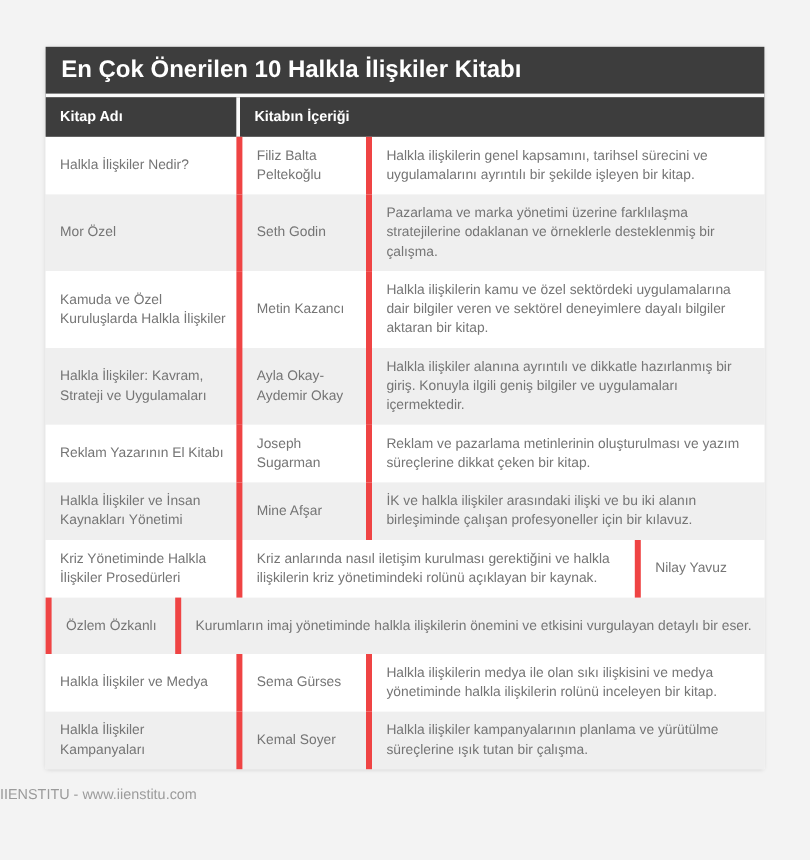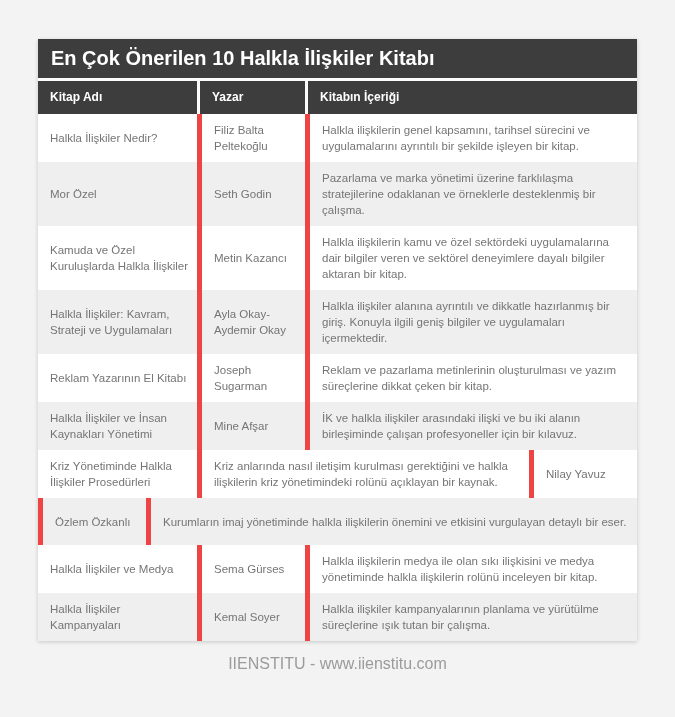--- a/index.html
+++ b/index.html
@@ -66,36 +66,35 @@
     padding: 8px 8px 8px 12px;
     box-sizing: border-box;
     font-size: 11.5px;
     line-height: 16px;
     color: #757575;
   }
   .brow .c2, .brow .c3 { border-left: 5px solid #ef4444; }
   .footer {
     margin-top: 14px;
     width: 675px;
-    text-align: center;
-    font-size: 16px;
+    text-align: left;
+    font-size: 12px;
     color: #9b9b9b;
   }
 </style>
 </head>
 <body>
 
 <div class="page">
   <div class="card">
 
     <div class="title-bar">En Çok Önerilen 10 Halkla İlişkiler Kitabı</div>
 
     <div class="header-row">
       <div class="hcell c1">Kitap Adı</div>
-      <div class="hcell c2">Yazar</div>
       <div class="hcell c3">Kitabın İçeriği</div>
     </div>
 
     <div class="body-rows">
 
       <div class="brow">
         <div class="cell c1">Halkla İlişkiler Nedir?</div>
         <div class="cell c2">Filiz Balta Peltekoğlu</div>
         <div class="cell c3">Halkla ilişkilerin genel kapsamını, tarihsel sürecini ve uygulamalarını ayrıntılı bir şekilde işleyen bir kitap.</div>
       </div>

